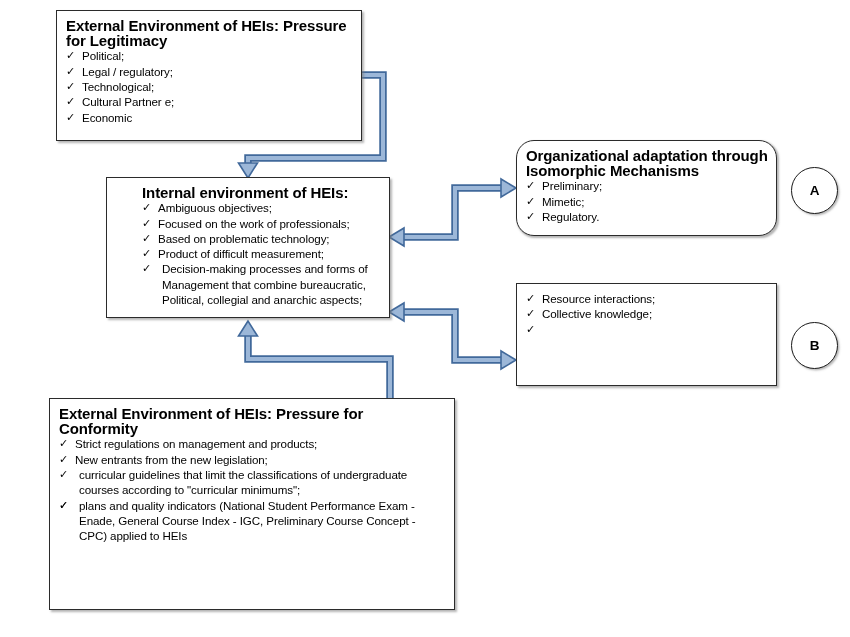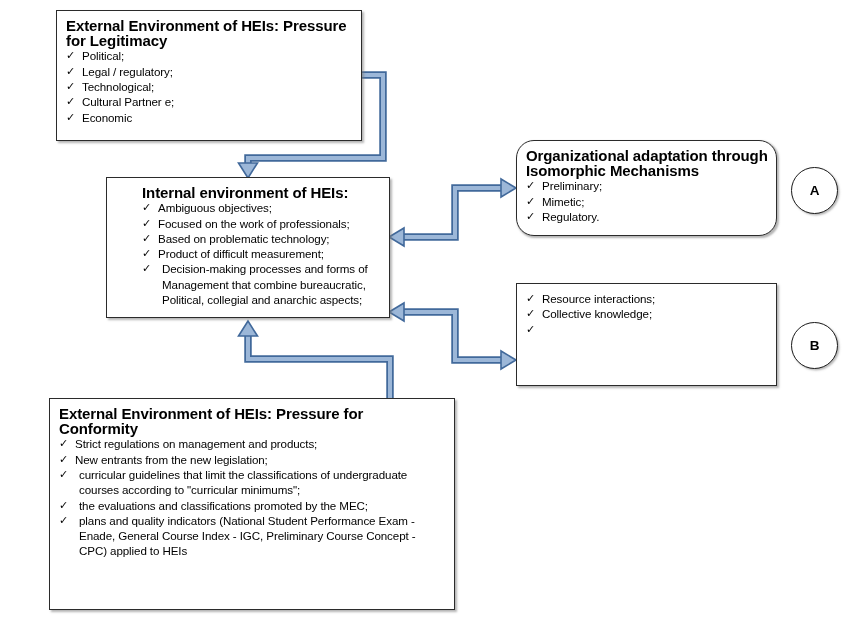--- a/index.html
+++ b/index.html
@@ -235,21 +235,20 @@
         <li>
           <span class="tick">✓</span>
           <span>New entrants from the new legislation;</span>
         </li>
         <li class="indent-extra">
           <span class="tick">✓</span>
           <span>curricular guidelines that limit the classifications of undergraduate courses according to "curricular minimums";</span>
         </li>
         <li class="indent-extra">
           <span class="tick">✓</span>
-          <span>the evaluations and classifications promoted by the MEC;</span>
         </li>
         <li class="indent-extra">
           <span class="tick">✓</span>
           <span>plans and quality indicators (National Student Performance Exam - Enade, General Course Index - IGC, Preliminary Course Concept - CPC) applied to HEIs</span>
         </li>
       </ul>
     </div>
   </div>
 
   <div class="circle-node" id="circle-a">

